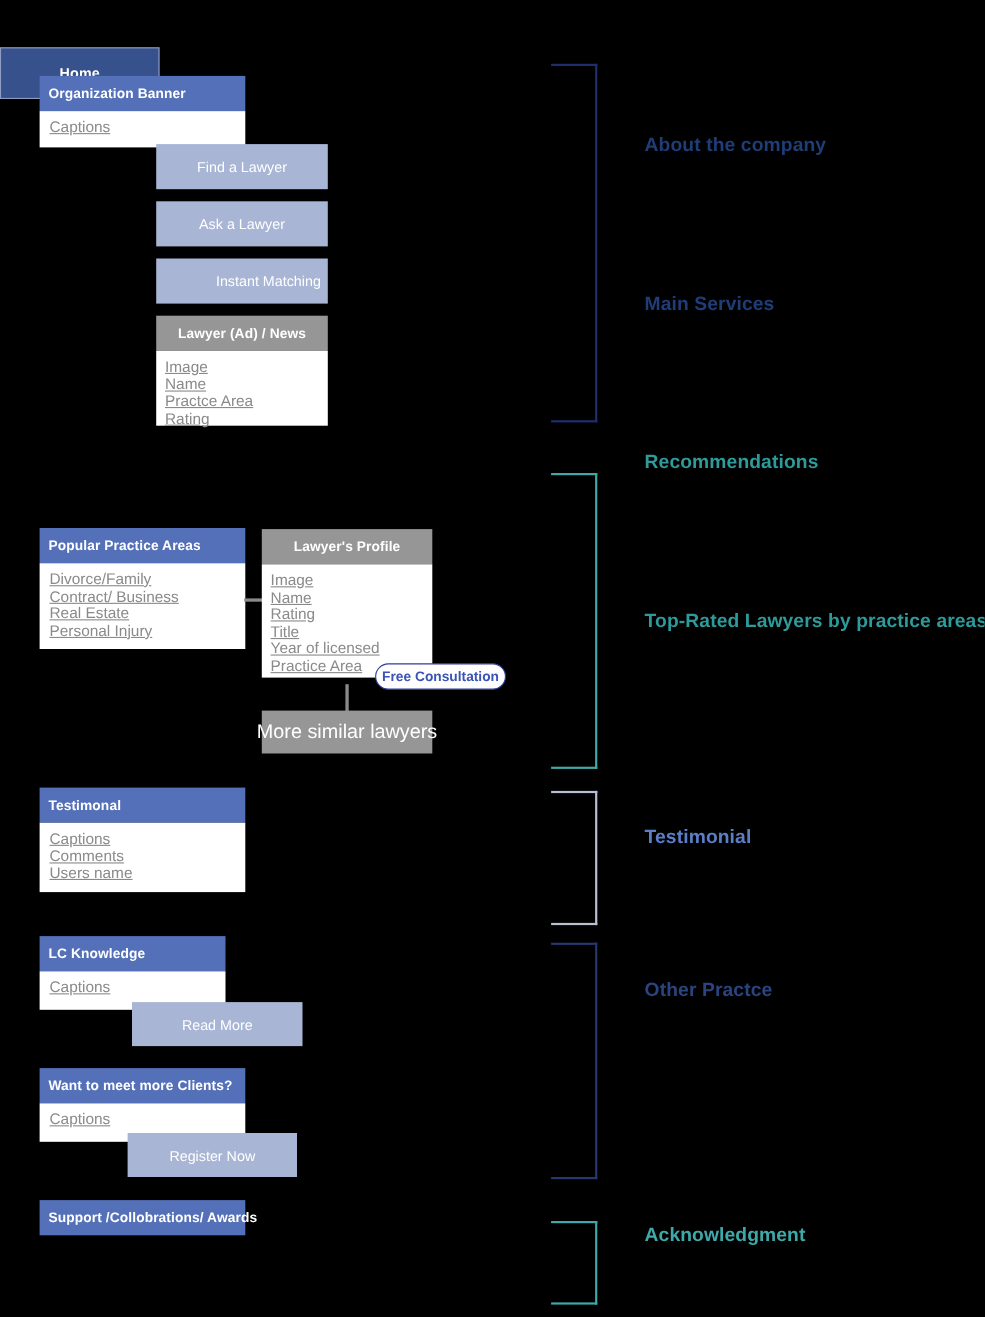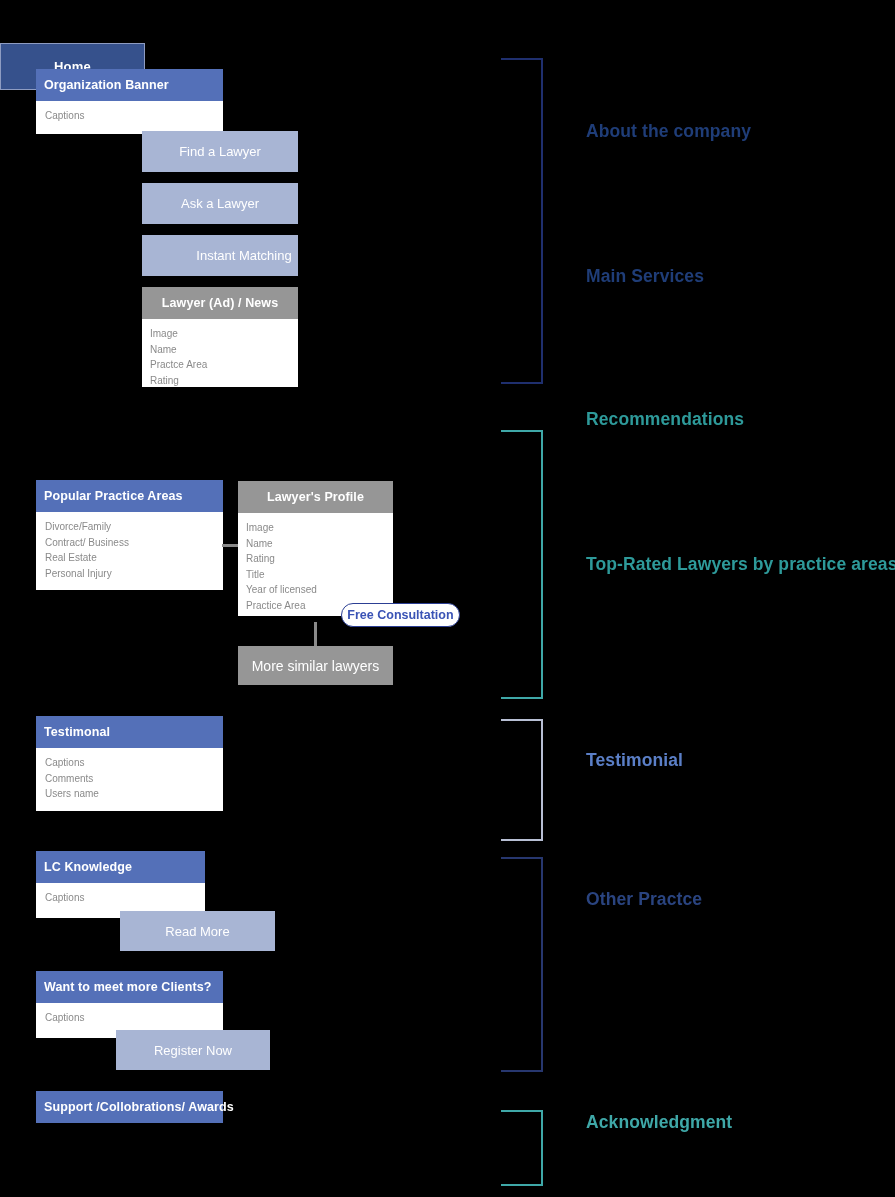--- a/index.html
+++ b/index.html
@@ -42,40 +42,40 @@
   .card-head span {
     color: #ffffff; font-size: 12.5px; font-weight: bold;
     letter-spacing: .1px; white-space: nowrap;
   }
   .card-head.gray { background: #969696; justify-content: center; padding: 0; }
   .card-body {
     background: #ffffff;
     padding: 7px 9px 8px 9px;
   }
   .card-body .line {
-    color: #8a8a8a; font-size: 10px; line-height: 15.6px;
-    white-space: nowrap; display: block;
+    color: #8a8a8a; font-size: 14px; line-height: 15.6px;
+    white-space: nowrap; display: block; text-decoration: underline;
   }
 
   
   .btn-peri {
     background: #a8b5d4;
     display: flex; align-items: center; justify-content: center;
   }
   .btn-peri span {
     color: #ffffff; font-size: 13px; white-space: nowrap;
   }
 
   
   .btn-gray {
     background: #969696;
     display: flex; align-items: center; justify-content: center;
   }
   .btn-gray span {
-    color: #ffffff; font-size: 14px; white-space: nowrap;
+    color: #ffffff; font-size: 18px; white-space: nowrap;
   }
 
   
   .pill {
     background: #ffffff;
     border: 1.6px solid #2c3f94;
     border-radius: 999px;
     display: flex; align-items: center; justify-content: center;
   }
   .pill span {

